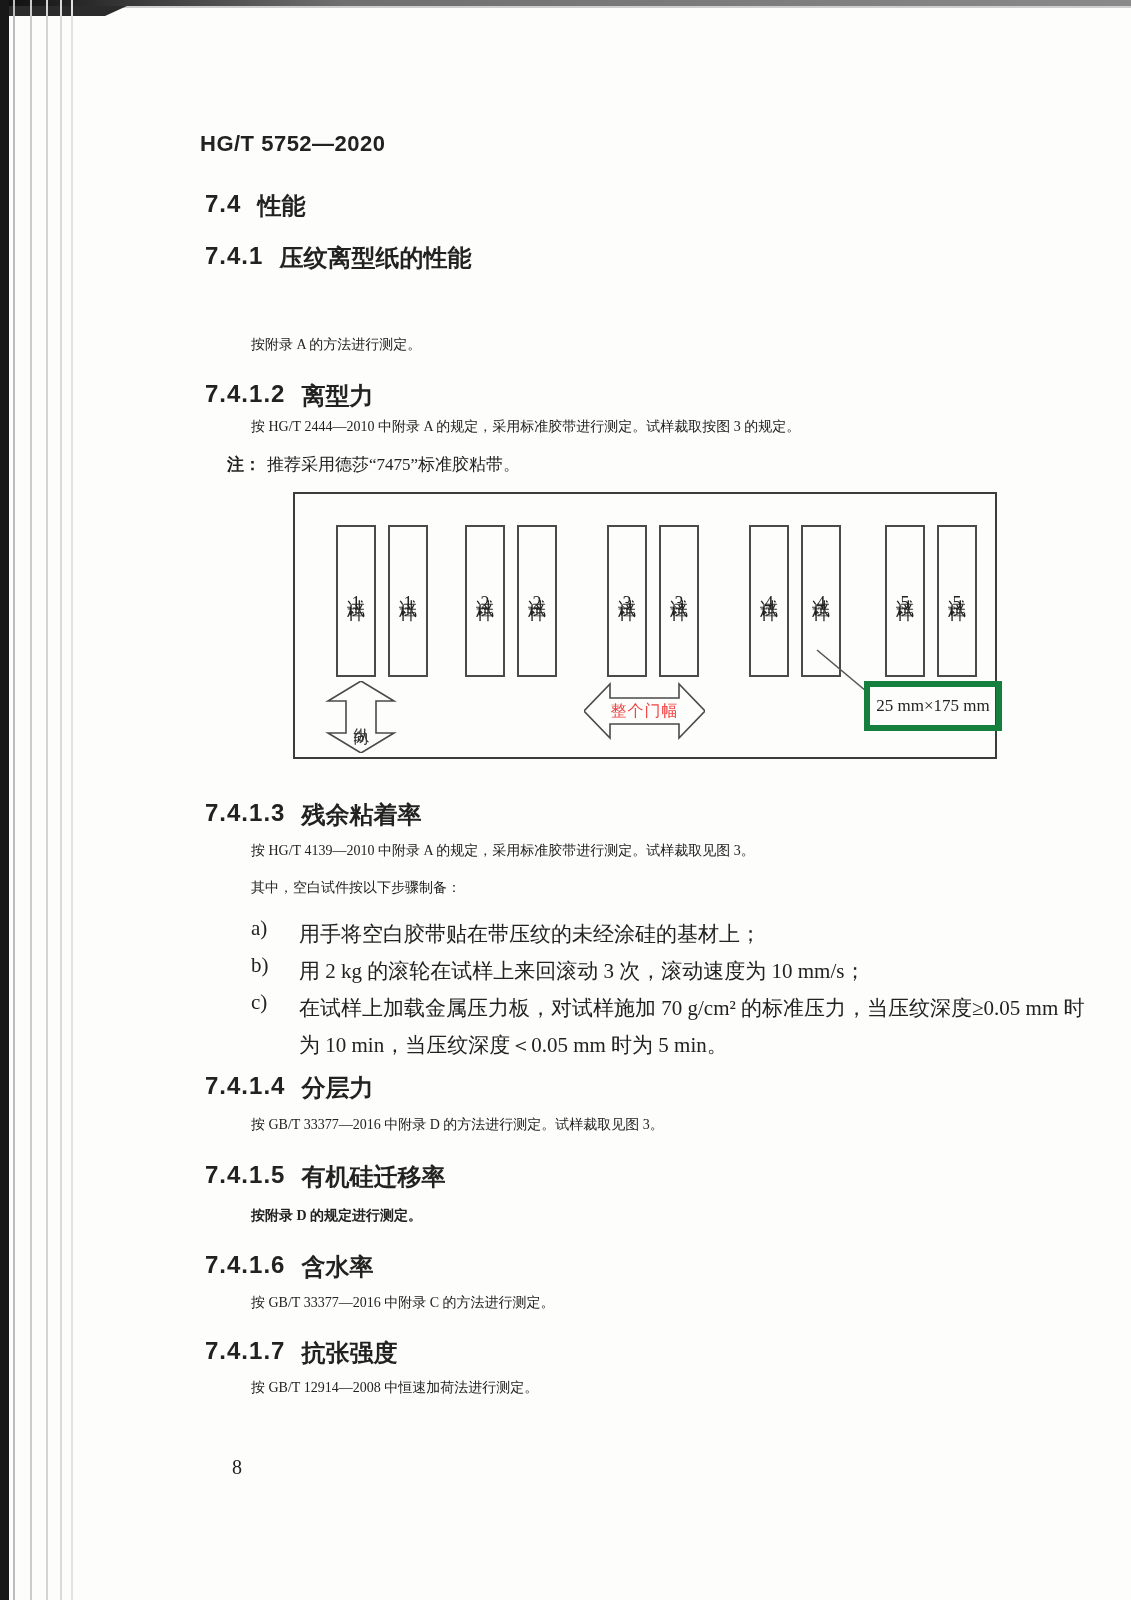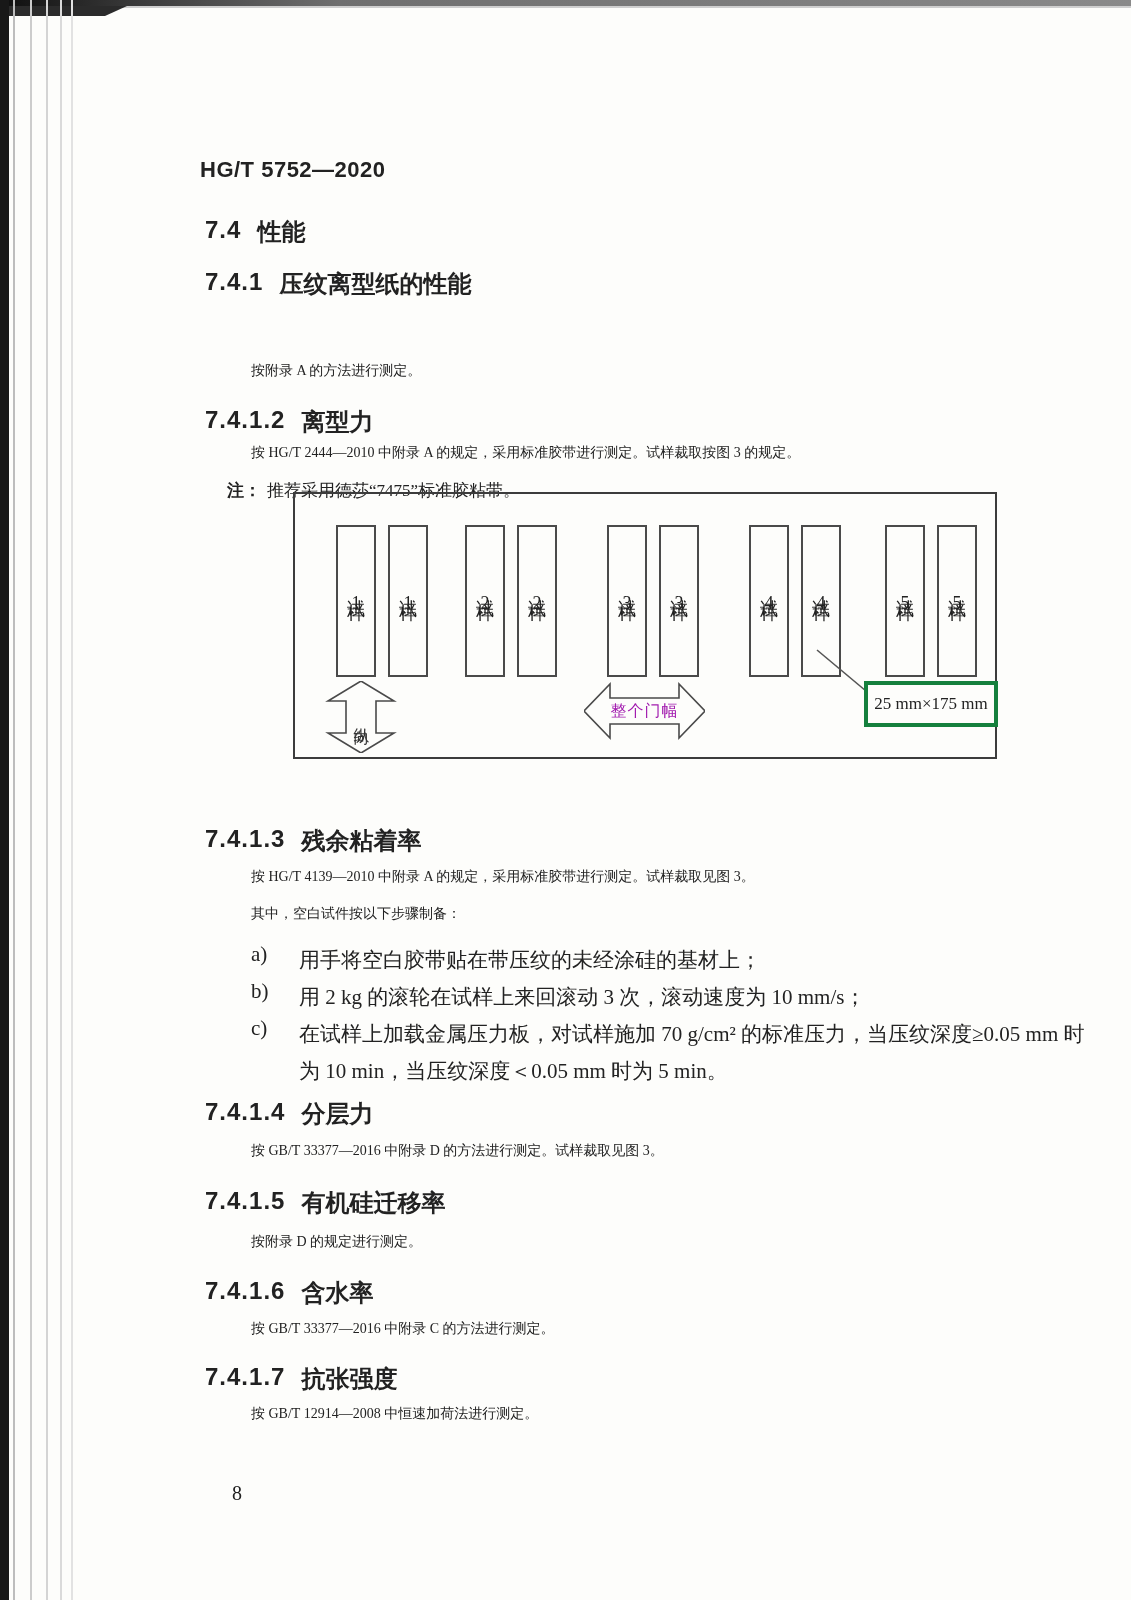--- a/index.html
+++ b/index.html
@@ -20,21 +20,21 @@
   .stack{position:absolute;top:0;height:1600px;background:#c9c9c9;}
   .stack.s1{left:13px;width:2px;background:#bdbdbd;}
   .stack.s2{left:30px;width:2px;background:#cccccc;}
   .stack.s3{left:46px;width:2px;background:#d4d4d4;}
   .stack.s4{left:60px;width:2px;background:#dadada;}
   .stack.s5{left:71px;width:2px;background:#e2e2e2;}
   .corner-wedge{position:absolute;left:9px;top:6px;width:96px;height:0;
     border-top:10px solid #2b2b2b;border-right:22px solid transparent;}
 
   
-  .abs{position:absolute;margin-top:26px;}
+  .abs{position:absolute;}
   .doc-header{font-family:"Liberation Sans",sans-serif;font-weight:bold;font-size:22px;letter-spacing:.5px;}
   .h{font-family:"Liberation Sans",sans-serif;font-weight:bold;font-size:24px;display:flex;}
   .h .num{margin-right:16px;letter-spacing:1px;}
   .p{font-size:14px;}
   .note{font-size:17px;display:flex;}
   .note .nlabel{font-family:"Liberation Sans",sans-serif;font-weight:bold;margin-right:6px;}
   .li{display:flex;font-size:21px;}
   .li .marker{width:48px;flex:0 0 48px;}
   .li .litext{width:795px;line-height:37px;}
   .pageno{font-size:20px;}
@@ -44,22 +44,22 @@
     border:2px solid #3c3c3c;background:transparent;}
   .bar-group{position:absolute;top:31px;display:flex;gap:12px;}
   .bar{width:36px;height:148px;border:2px solid #4a4a4a;display:flex;align-items:center;justify-content:center;}
   .bar .blabel{writing-mode:vertical-rl;text-orientation:upright;font-size:18px;letter-spacing:4px;color:#222;}
   .arrow-wrap{position:absolute;}
   .arrow-wrap svg{display:block;}
   .v-arrow-label{position:absolute;left:0;top:0;width:100%;height:100%;
     display:flex;align-items:center;justify-content:center;
     writing-mode:vertical-rl;text-orientation:upright;font-size:16px;color:#333;letter-spacing:2px;}
   .h-arrow-label{position:absolute;left:0;top:0;width:100%;height:100%;
-    display:flex;align-items:center;justify-content:center;font-size:16px;color:#a21caf;letter-spacing:1px;}
-  .dim-box{position:absolute;left:569px;top:187px;width:126px;height:38px;border:4px solid #15803d;
+    display:flex;align-items:center;justify-content:center;font-size:16px;color:#ef4444;letter-spacing:1px;}
+  .dim-box{position:absolute;left:569px;top:187px;width:126px;height:38px;border:6px solid #15803d;
     display:flex;align-items:center;justify-content:center;font-size:17px;}
   .leader{position:absolute;left:0;top:0;pointer-events:none;}
   .fig-caption{position:absolute;left:200px;top:757px;width:900px;text-align:center;
     font-family:"Liberation Sans",sans-serif;font-weight:bold;font-size:21px;}
 </style>
 </head>
 <body>
 
 <div class="page">
 
@@ -187,21 +187,21 @@
   <div class="abs h" style="left:205px;top:1072px;">
     <span class="num">7.4.1.4</span>
     <span>分层力</span>
   </div>
   <div class="abs p" style="left:251px;top:1116px;">按 GB/T 33377—2016 中附录 D 的方法进行测定。试样裁取见图 3。</div>
 
   <div class="abs h" style="left:205px;top:1161px;">
     <span class="num">7.4.1.5</span>
     <span>有机硅迁移率</span>
   </div>
-  <div class="abs p" style="left:251px;top:1207px;">按附录 D 的规定进行测定。</div>
+  <div class="abs p" style="left:251px;top:1207px;font-weight:bold;">按附录 D 的规定进行测定。</div>
 
   <div class="abs h" style="left:205px;top:1251px;">
     <span class="num">7.4.1.6</span>
     <span>含水率</span>
   </div>
   <div class="abs p" style="left:251px;top:1294px;">按 GB/T 33377—2016 中附录 C 的方法进行测定。</div>
 
   <div class="abs h" style="left:205px;top:1337px;">
     <span class="num">7.4.1.7</span>
     <span>抗张强度</span>

